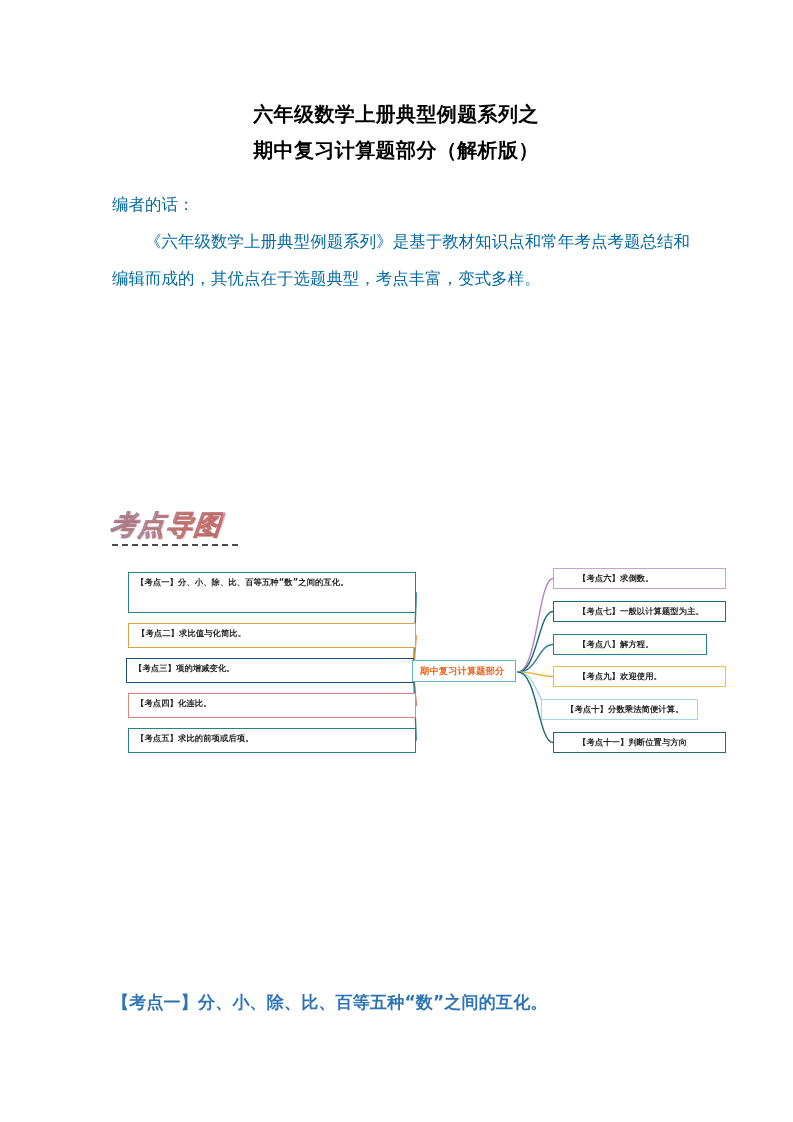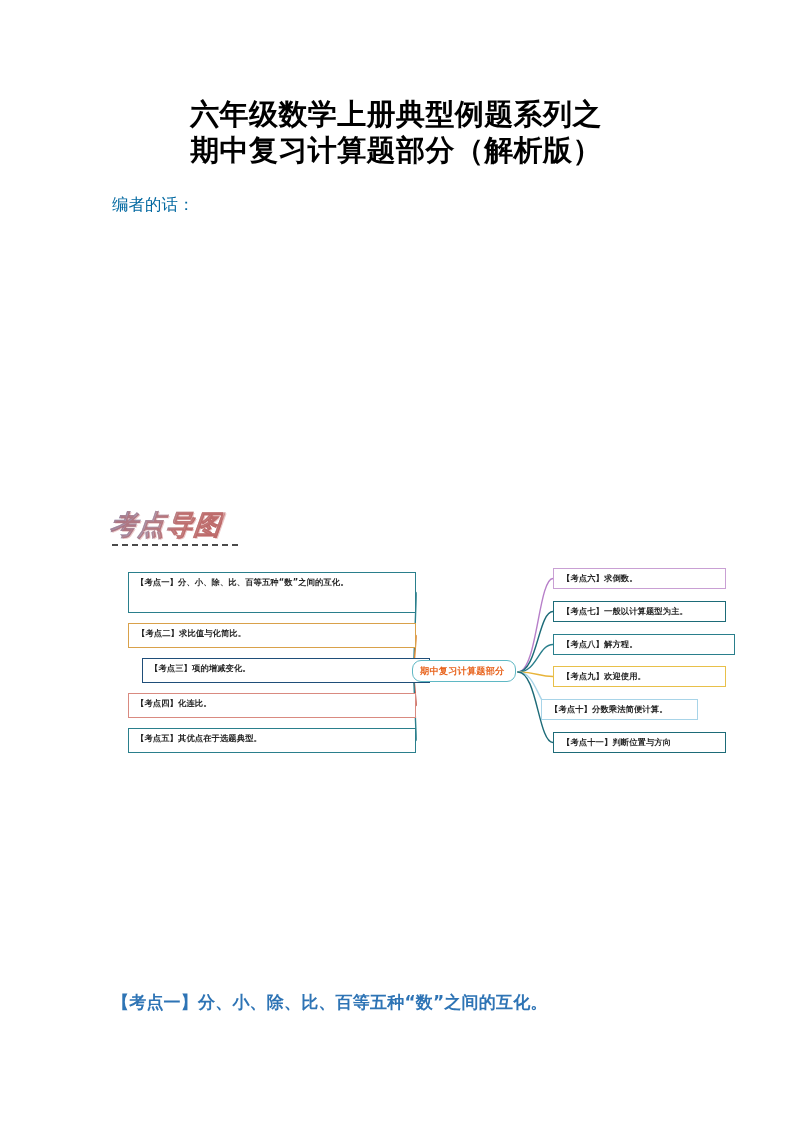--- a/index.html
+++ b/index.html
@@ -27,21 +27,21 @@
   .title-block {
     position: absolute;
     left: 96px;
     top: 96px;
     width: 600px;
     text-align: center;
   }
   .doc-title-line {
     font-family: "DejaVu Sans", "Liberation Sans", sans-serif;
     font-weight: bold;
-    font-size: 29px;
+    font-size: 20px;
     line-height: 36px;
     color: #000000;
     letter-spacing: 0.4px;
     white-space: nowrap;
   }
 
   
   .body-block {
     position: absolute;
     left: 112px;
@@ -116,21 +116,21 @@
     font-family: "DejaVu Sans", "Liberation Sans", sans-serif;
     font-weight: bold;
     font-size: 8.3px;
     line-height: 12.5px;
     color: #262626;
     padding: 3px 6px 3px 7px;
     letter-spacing: 0.1px;
     white-space: normal;
   }
   .node.right {
-    padding-left: 8px;
+    padding-left: 24px;
   }
 
   .center-node {
     position: absolute;
     box-sizing: border-box;
     background: #ffffff;
     border: 1.1px solid #5fb8c4;
     font-family: "DejaVu Sans", "Liberation Sans", sans-serif;
     font-weight: bold;
     font-size: 9.2px;
@@ -162,20 +162,21 @@
 
 <div class="page">
 
   <div class="title-block">
     <div class="doc-title-line">六年级数学上册典型例题系列之</div>
     <div class="doc-title-line">期中复习计算题部分（解析版）</div>
   </div>
 
   <div class="body-block">
     <p class="para">编者的话：</p>
+    <p class="para indent">《六年级数学上册典型例题系列》是基于教材知识点和常年考点考题总结和编辑而成的，其优点在于选题典型，考点丰富，变式多样。</p>
   </div>
 
   <div class="deco-heading">
     <span class="deco-text">考点导图</span>
     <div class="deco-underline"></div>
   </div>
 
   <div class="mindmap">
     <svg id="mindmap-curves" viewBox="0 0 610 225" preserveAspectRatio="none" aria-hidden="true">
         <path d="M 296 112 C 294.9 112, 298.84 32.5, 298 32.5" fill="none" stroke="#2a7f8c" stroke-width="1.4" stroke-linecap="round"></path>
@@ -184,29 +185,29 @@
         <path d="M 296 112 C 294.9 112, 298.84 145.5, 298 145.5" fill="none" stroke="#c4574a" stroke-width="1.4" stroke-linecap="round"></path>
         <path d="M 296 112 C 294.9 112, 298.84 180.5, 298 180.5" fill="none" stroke="#2a7f8c" stroke-width="1.4" stroke-linecap="round"></path>
         <path d="M 400 112 C 419.25 112, 420.3 18.5, 435 18.5" fill="none" stroke="#b77fc9" stroke-width="1.4" stroke-linecap="round"></path>
         <path d="M 400 112 C 419.25 112, 420.3 51.5, 435 51.5" fill="none" stroke="#1d6b78" stroke-width="1.4" stroke-linecap="round"></path>
         <path d="M 400 112 C 419.25 112, 420.3 84.5, 435 84.5" fill="none" stroke="#2a7f8c" stroke-width="1.4" stroke-linecap="round"></path>
         <path d="M 400 112 C 419.25 112, 420.3 116.5, 435 116.5" fill="none" stroke="#e8b43a" stroke-width="1.4" stroke-linecap="round"></path>
         <path d="M 400 112 C 419.25 112, 420.3 149.5, 435 149.5" fill="none" stroke="#a8d4e8" stroke-width="1.4" stroke-linecap="round"></path>
         <path d="M 400 112 C 419.25 112, 420.3 182.5, 435 182.5" fill="none" stroke="#1d6b78" stroke-width="1.4" stroke-linecap="round"></path>
       </svg>
     <div id="mindmap-nodes">
-        <div class="center-node" style="left: 294px; top: 100px; min-width: 104px; border-color: rgb(95, 184, 196); color: rgb(232, 100, 30); border-radius: 9px;">期中复习计算题部分</div>
+        <div class="center-node" style="left: 294px; top: 100px; min-width: 104px; border-color: rgb(95, 184, 196); color: rgb(232, 100, 30);">期中复习计算题部分</div>
         <div class="node left" style="left: 10px; top: 12px; width: 288px; min-height: 41px; border: 1px solid rgb(42, 127, 140);">【考点一】分、小、除、比、百等五种“数”之间的互化。</div>
         <div class="node left" style="left: 10px; top: 63px; width: 288px; min-height: 25px; border: 1px solid rgb(217, 161, 74); padding-left: 8px;">【考点二】求比值与化简比。</div>
-        <div class="node left" style="left: 24px; top: 98px; width: 288px; min-height: 25px; border: 1px solid rgb(31, 78, 121);">【考点三】项的增减变化。</div>
+        <div class="node left" style="left: 8px; top: 98px; width: 288px; min-height: 25px; border: 1px solid rgb(31, 78, 121);">【考点三】项的增减变化。</div>
         <div class="node left" style="left: 10px; top: 133px; width: 288px; min-height: 25px; border: 1px solid rgb(217, 138, 128);">【考点四】化连比。</div>
-        <div class="node left" style="left: 10px; top: 168px; width: 288px; min-height: 25px; border: 1px solid rgb(42, 127, 140);">【考点五】其优点在于选题典型。</div>
+        <div class="node left" style="left: 10px; top: 168px; width: 288px; min-height: 25px; border: 1px solid rgb(42, 127, 140);">【考点五】求比的前项或后项。</div>
         <div class="node right" style="left: 435px; top: 8px; width: 173px; min-height: 21px; border: 1px solid rgb(201, 160, 212);">【考点六】求倒数。</div>
         <div class="node right" style="left: 435px; top: 41px; width: 173px; min-height: 21px; border: 1px solid rgb(29, 107, 120);">【考点七】一般以计算题型为主。</div>
-        <div class="node right" style="left: 435px; top: 74px; width: 182px; min-height: 21px; border: 1px solid rgb(42, 127, 140);">【考点八】解方程。</div>
+        <div class="node right" style="left: 435px; top: 74px; width: 154px; min-height: 21px; border: 1px solid rgb(42, 127, 140);">【考点八】解方程。</div>
         <div class="node right" style="left: 435px; top: 106px; width: 173px; min-height: 21px; border: 1px solid rgb(232, 192, 74);">【考点九】欢迎使用。</div>
         <div class="node right" style="left: 423px; top: 139px; width: 157px; min-height: 21px; border: 1px solid rgb(168, 212, 232);">【考点十】分数乘法简便计算。</div>
         <div class="node right" style="left: 435px; top: 172px; width: 173px; min-height: 21px; border: 1px solid rgb(29, 107, 120);">【考点十一】判断位置与方向</div>
       </div>
   </div>
 
   <div class="section-heading">【考点一】分、小、除、比、百等五种“数”之间的互化。</div>
 
 </div>
 

